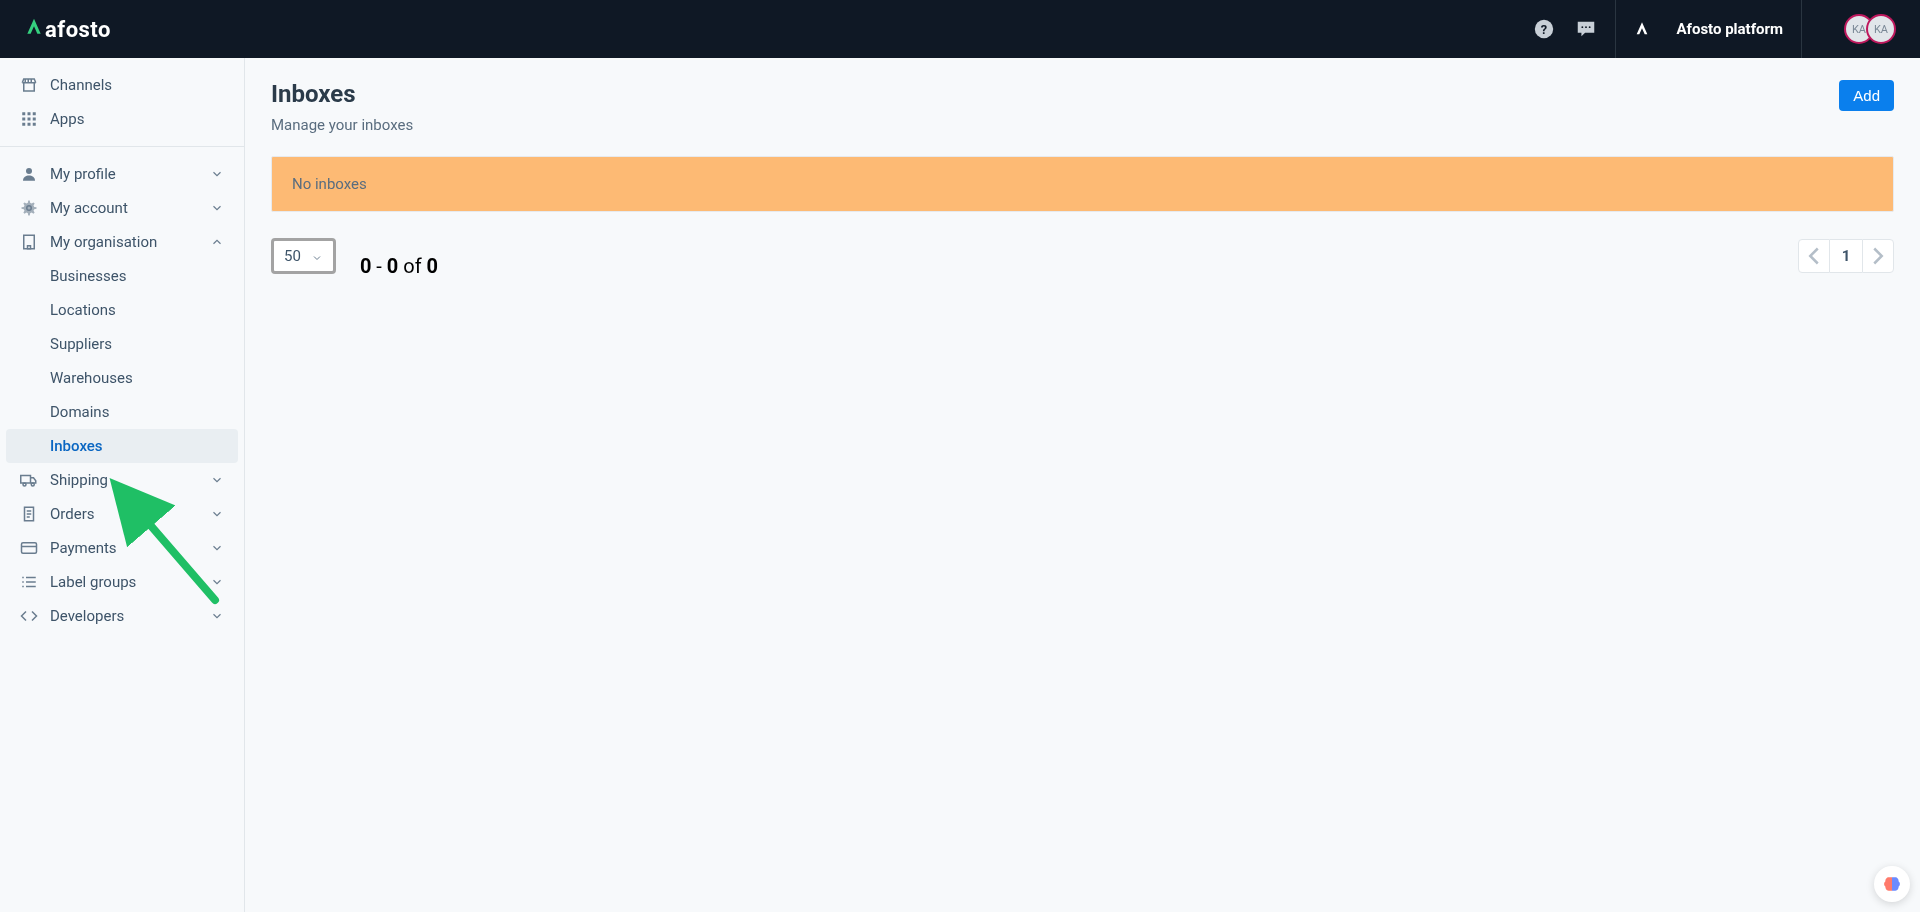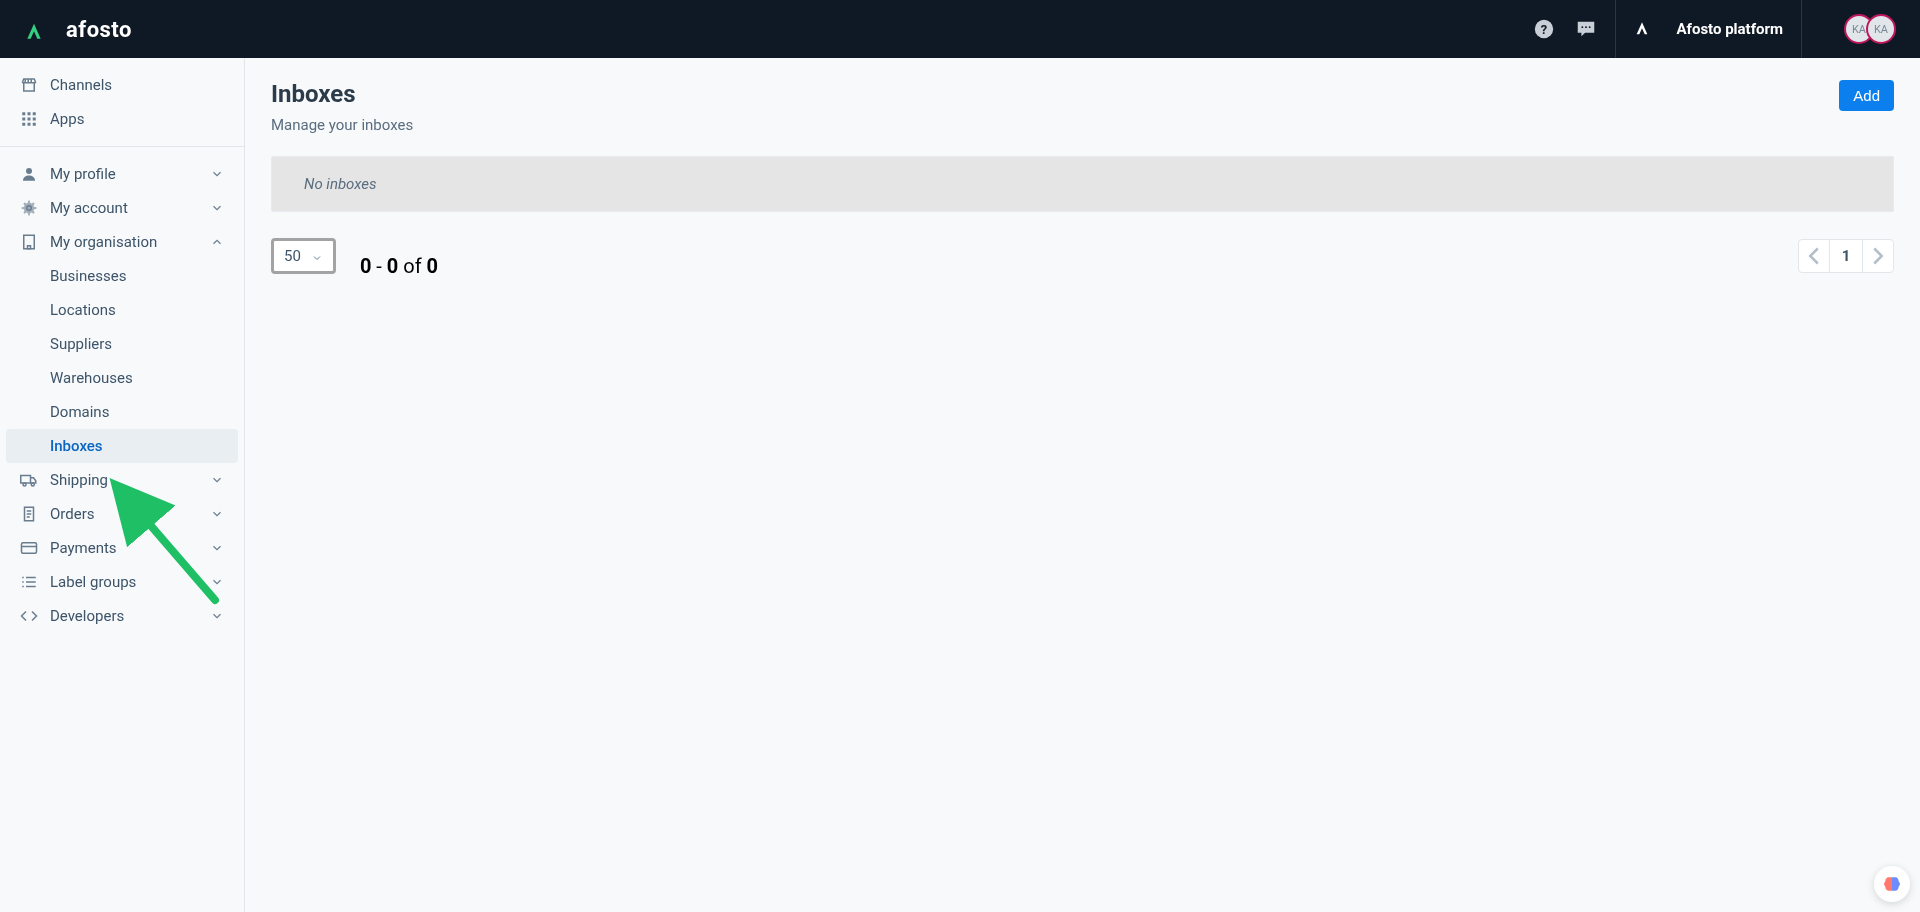--- a/index.html
+++ b/index.html
@@ -1,18 +1,18 @@
 <!DOCTYPE html>
 <html><head>
   <meta charset="utf-8">
   <style>
     * { margin: 0; padding: 0; box-sizing: border-box; }
     body { font-family: -apple-system, BlinkMacSystemFont, "Segoe UI", Roboto, sans-serif; background: #f7f9fb; color: #3e5469; height: 912px; overflow: hidden; }
     .header { background: #0f1825; height: 58px; display: flex; align-items: center; padding: 0 24px; }
-    .logo { display: flex; align-items: flex-end; gap: 22px; }
+    .logo { display: flex; align-items: flex-start; gap: 1px; }
     .logo svg { width: 20px; height: 20px; }
     .logo-text { color: #fff; font-weight: 700; font-size: 22px; letter-spacing: 0.5px; }
     .header-spacer { flex: 1; }
     .header-icons { display: flex; align-items: center; gap: 20px; }
     .header-icon { width: 22px; height: 22px; color: #c8cfd7; cursor: pointer; display: flex; align-items: center; justify-content: center; }
     .header-divider { width: 1px; background: #2a3541; height: 58px; margin: 0 18px; }
     .platform-link { display: flex; align-items: center; gap: 26px; color: #fff; font-size: 15px; font-weight: 700; cursor: pointer; }
     .avatars { display: flex; margin-left: 24px; }
     .avatar { width: 30px; height: 30px; border-radius: 50%; background: #e1e6ea; color: #7a8896; display: flex; align-items: center; justify-content: center; font-size: 11px; font-weight: 400; margin-left: -8px; border: 2px solid #be185d; }
     .avatar:first-child { margin-left: 0; }
@@ -23,21 +23,21 @@
     .side-icon { width: 18px; height: 18px; color: #6a7d8f; display: flex; align-items: center; justify-content: center; flex-shrink: 0; }
     .side-label { flex: 1; }
     .side-chevron { width: 14px; height: 14px; color: #6a7d8f; }
     .side-sub-item { display: block; padding: 8px 14px 8px 44px; font-size: 15px; color: #3e5469; cursor: pointer; border-radius: 4px; }
     .side-sub-item.active { background: #e9eef2; color: #0a66c2; font-weight: 500; }
     .main { flex: 1; padding: 22px 26px; overflow-y: auto; }
     .main-header { display: flex; align-items: flex-start; justify-content: space-between; margin-bottom: 22px; }
     .main-title { font-size: 24px; font-weight: 700; color: #2b3b4a; margin-bottom: 8px; }
     .main-subtitle { font-size: 15px; color: #5a6d7f; }
     .btn-add { background: #0a7fed; color: #fff; border: none; padding: 7px 14px; font-size: 15px; font-weight: 500; border-radius: 4px; cursor: pointer; }
-    .empty-box { background: #e5e5e5; border: 1px solid #e7eaee; padding: 18px 32px; border-radius: 2px; font-style: italic; color: #5a6d7f; font-size: 15px; margin-bottom: 22px; }
+    .empty-box { background: #fdba74; border: 1px solid #e7eaee; padding: 18px 20px; border-radius: 2px; color: #5a6d7f; font-size: 15px; margin-bottom: 22px; }
     .footer-row { display: flex; align-items: center; justify-content: space-between; }
     .footer-left { display: flex; align-items: center; gap: 24px; }
     .page-size { display: flex; align-items: center; gap: 10px; border: 3px solid #a3a3a3; background: #fff; padding: 6px 10px; border-radius: 4px; cursor: pointer; font-size: 15px; color: #3e5469; }
     .page-chevron { width: 12px; height: 12px; color: #6a7d8f; }
     .page-info { font-size: 20px; color: #000000; margin-top: 20px; }
     .page-info b { font-weight: 700; }
     .pager { display: flex; align-items: center; }
     .pager-btn { width: 32px; height: 34px; border: 1px solid #e1e6ea; background: #fff; display: flex; align-items: center; justify-content: center; color: #b4bec8; cursor: pointer; }
     .pager-btn:first-child { border-radius: 4px 0 0 4px; }
     .pager-btn:last-child { border-radius: 0 4px 4px 0; }

